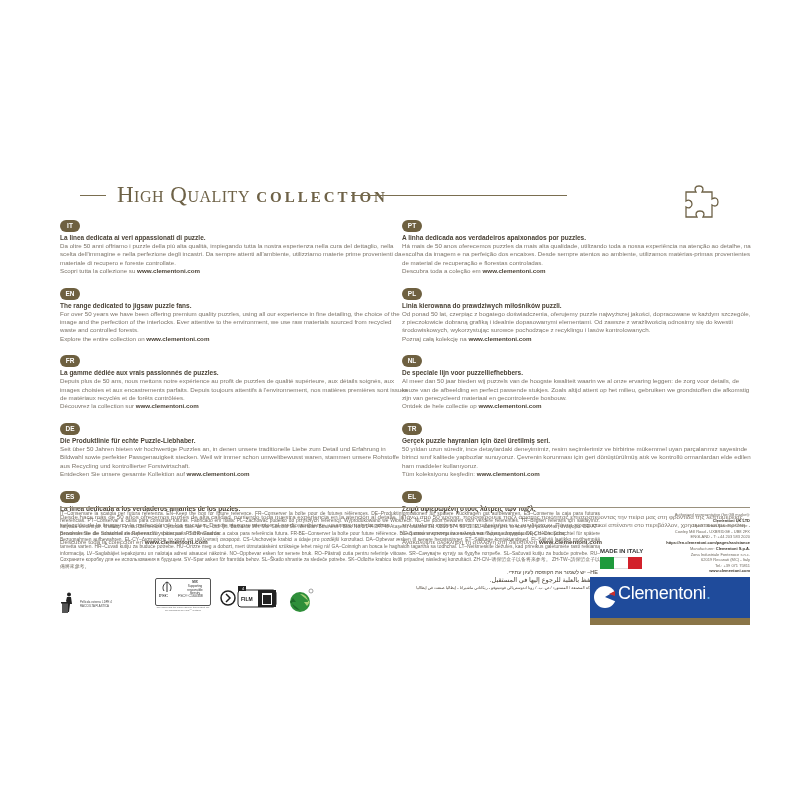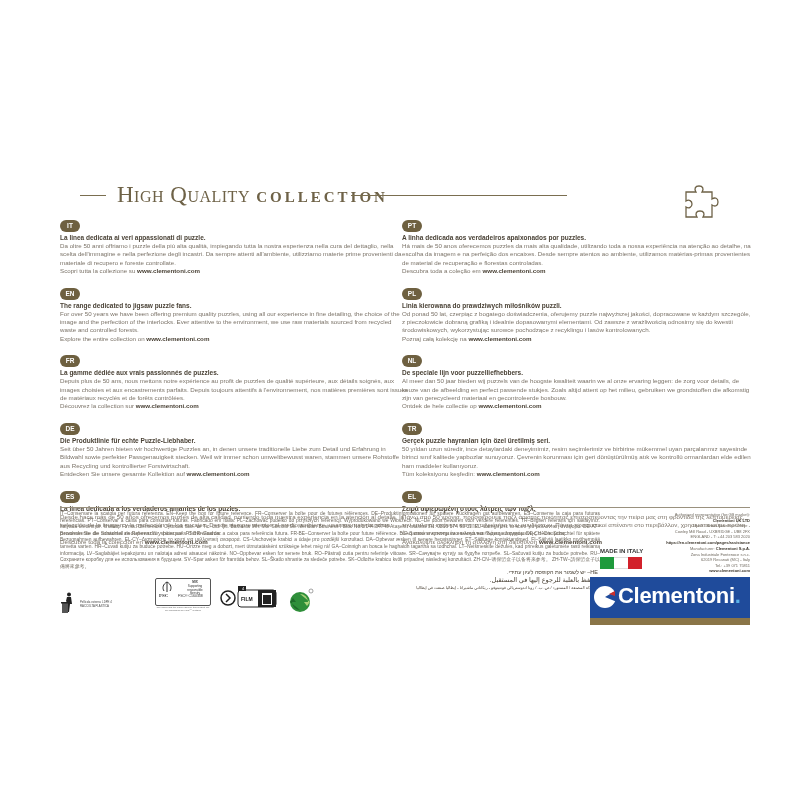--- a/index.html
+++ b/index.html
@@ -27,21 +27,21 @@
   .rep { position:absolute; left:640px; top:512px; width:110px; text-align:right; font-size:4px; line-height:5.6px; color:#6f695f; }
   .rep b { color:#3a342a; }
   .made-italy { position:absolute; left:600px; top:548px; font-size:6px; font-weight:bold; color:#333; }
   .flag { position:absolute; left:600px; top:557px; width:42px; height:12px; display:flex; }
   .flag span { flex:1; }
   .mfr { position:absolute; left:645px; top:546px; width:105px; text-align:right; font-size:4px; line-height:5.6px; color:#6f695f; }
 
   .brand { position:absolute; left:590px; top:577px; width:160px; height:41px; background:#1f4b9b; }
   .brand-stripe { position:absolute; left:590px; top:618px; width:160px; height:7px; background:#8a7548; }
   .brand-logo { position:absolute; left:593px; top:580px; width:24px; height:34px; }
-  .brand-name { position:absolute; left:618px; top:583px; color:#fff; font-size:22px; font-weight:bold; letter-spacing:-0.3px; }
+  .brand-name { position:absolute; left:618px; top:583px; color:#fff; font-size:18px; font-weight:normal; letter-spacing:-0.3px; }
   .brand-name .dot { color:#5bb2e8; }
 
   .icons { position:absolute; left:60px; top:592px; height:40px; }
   .icon-bin { position:absolute; left:0; top:0; }
   .bin-text { position:absolute; left:20px; top:9px; font-size:2.8px; line-height:3.6px; color:#444; width:40px; }
   .fsc { position:absolute; left:95px; top:-14px; width:54px; height:26px; border:1px solid #555; border-radius:2px; background:#fff; }
   .fsc-label { position:absolute; left:3px; top:14px; font-size:5px; font-weight:bold; color:#333; font-family:"Liberation Serif", serif; }
   .fsc-mix { position:absolute; left:26px; top:2px; font-size:3px; line-height:3.8px; color:#333; text-align:center; width:26px; }
   .fsc-code { position:absolute; left:22px; top:15px; font-size:3.5px; color:#333; }
   .fsc-note { position:absolute; left:95px; top:14px; width:56px; text-align:center; font-size:2.4px; color:#666; line-height:3px; }

